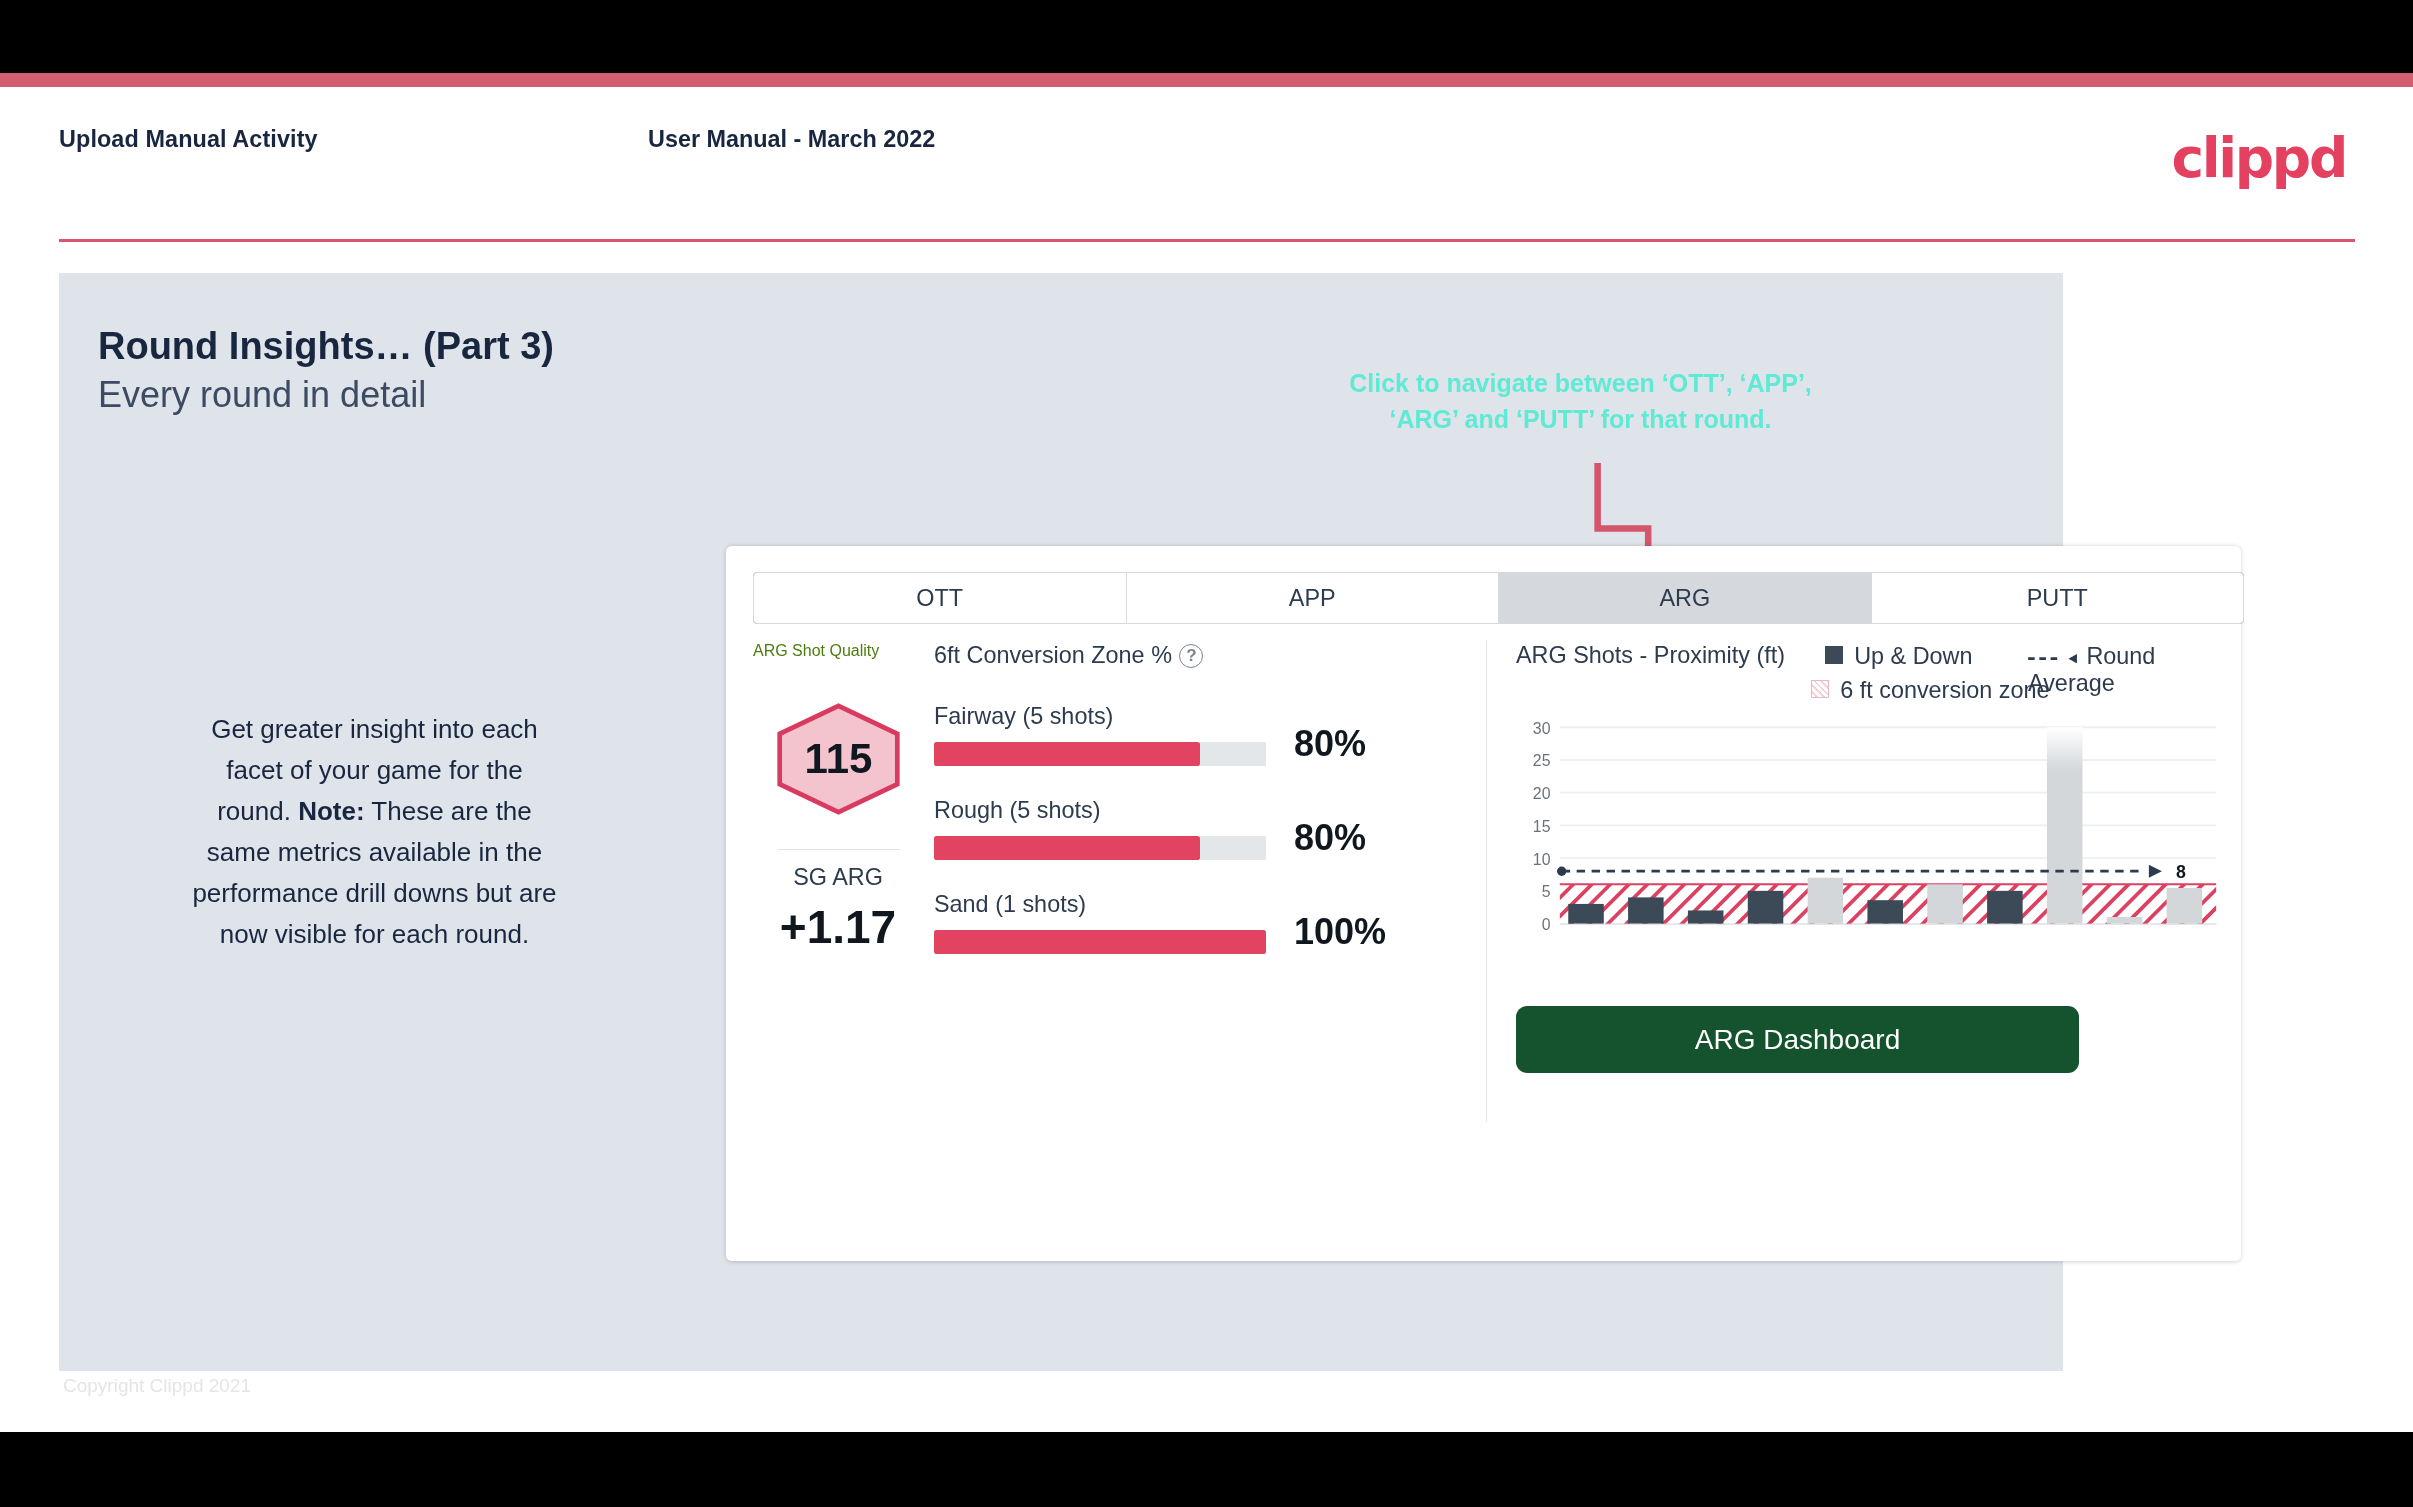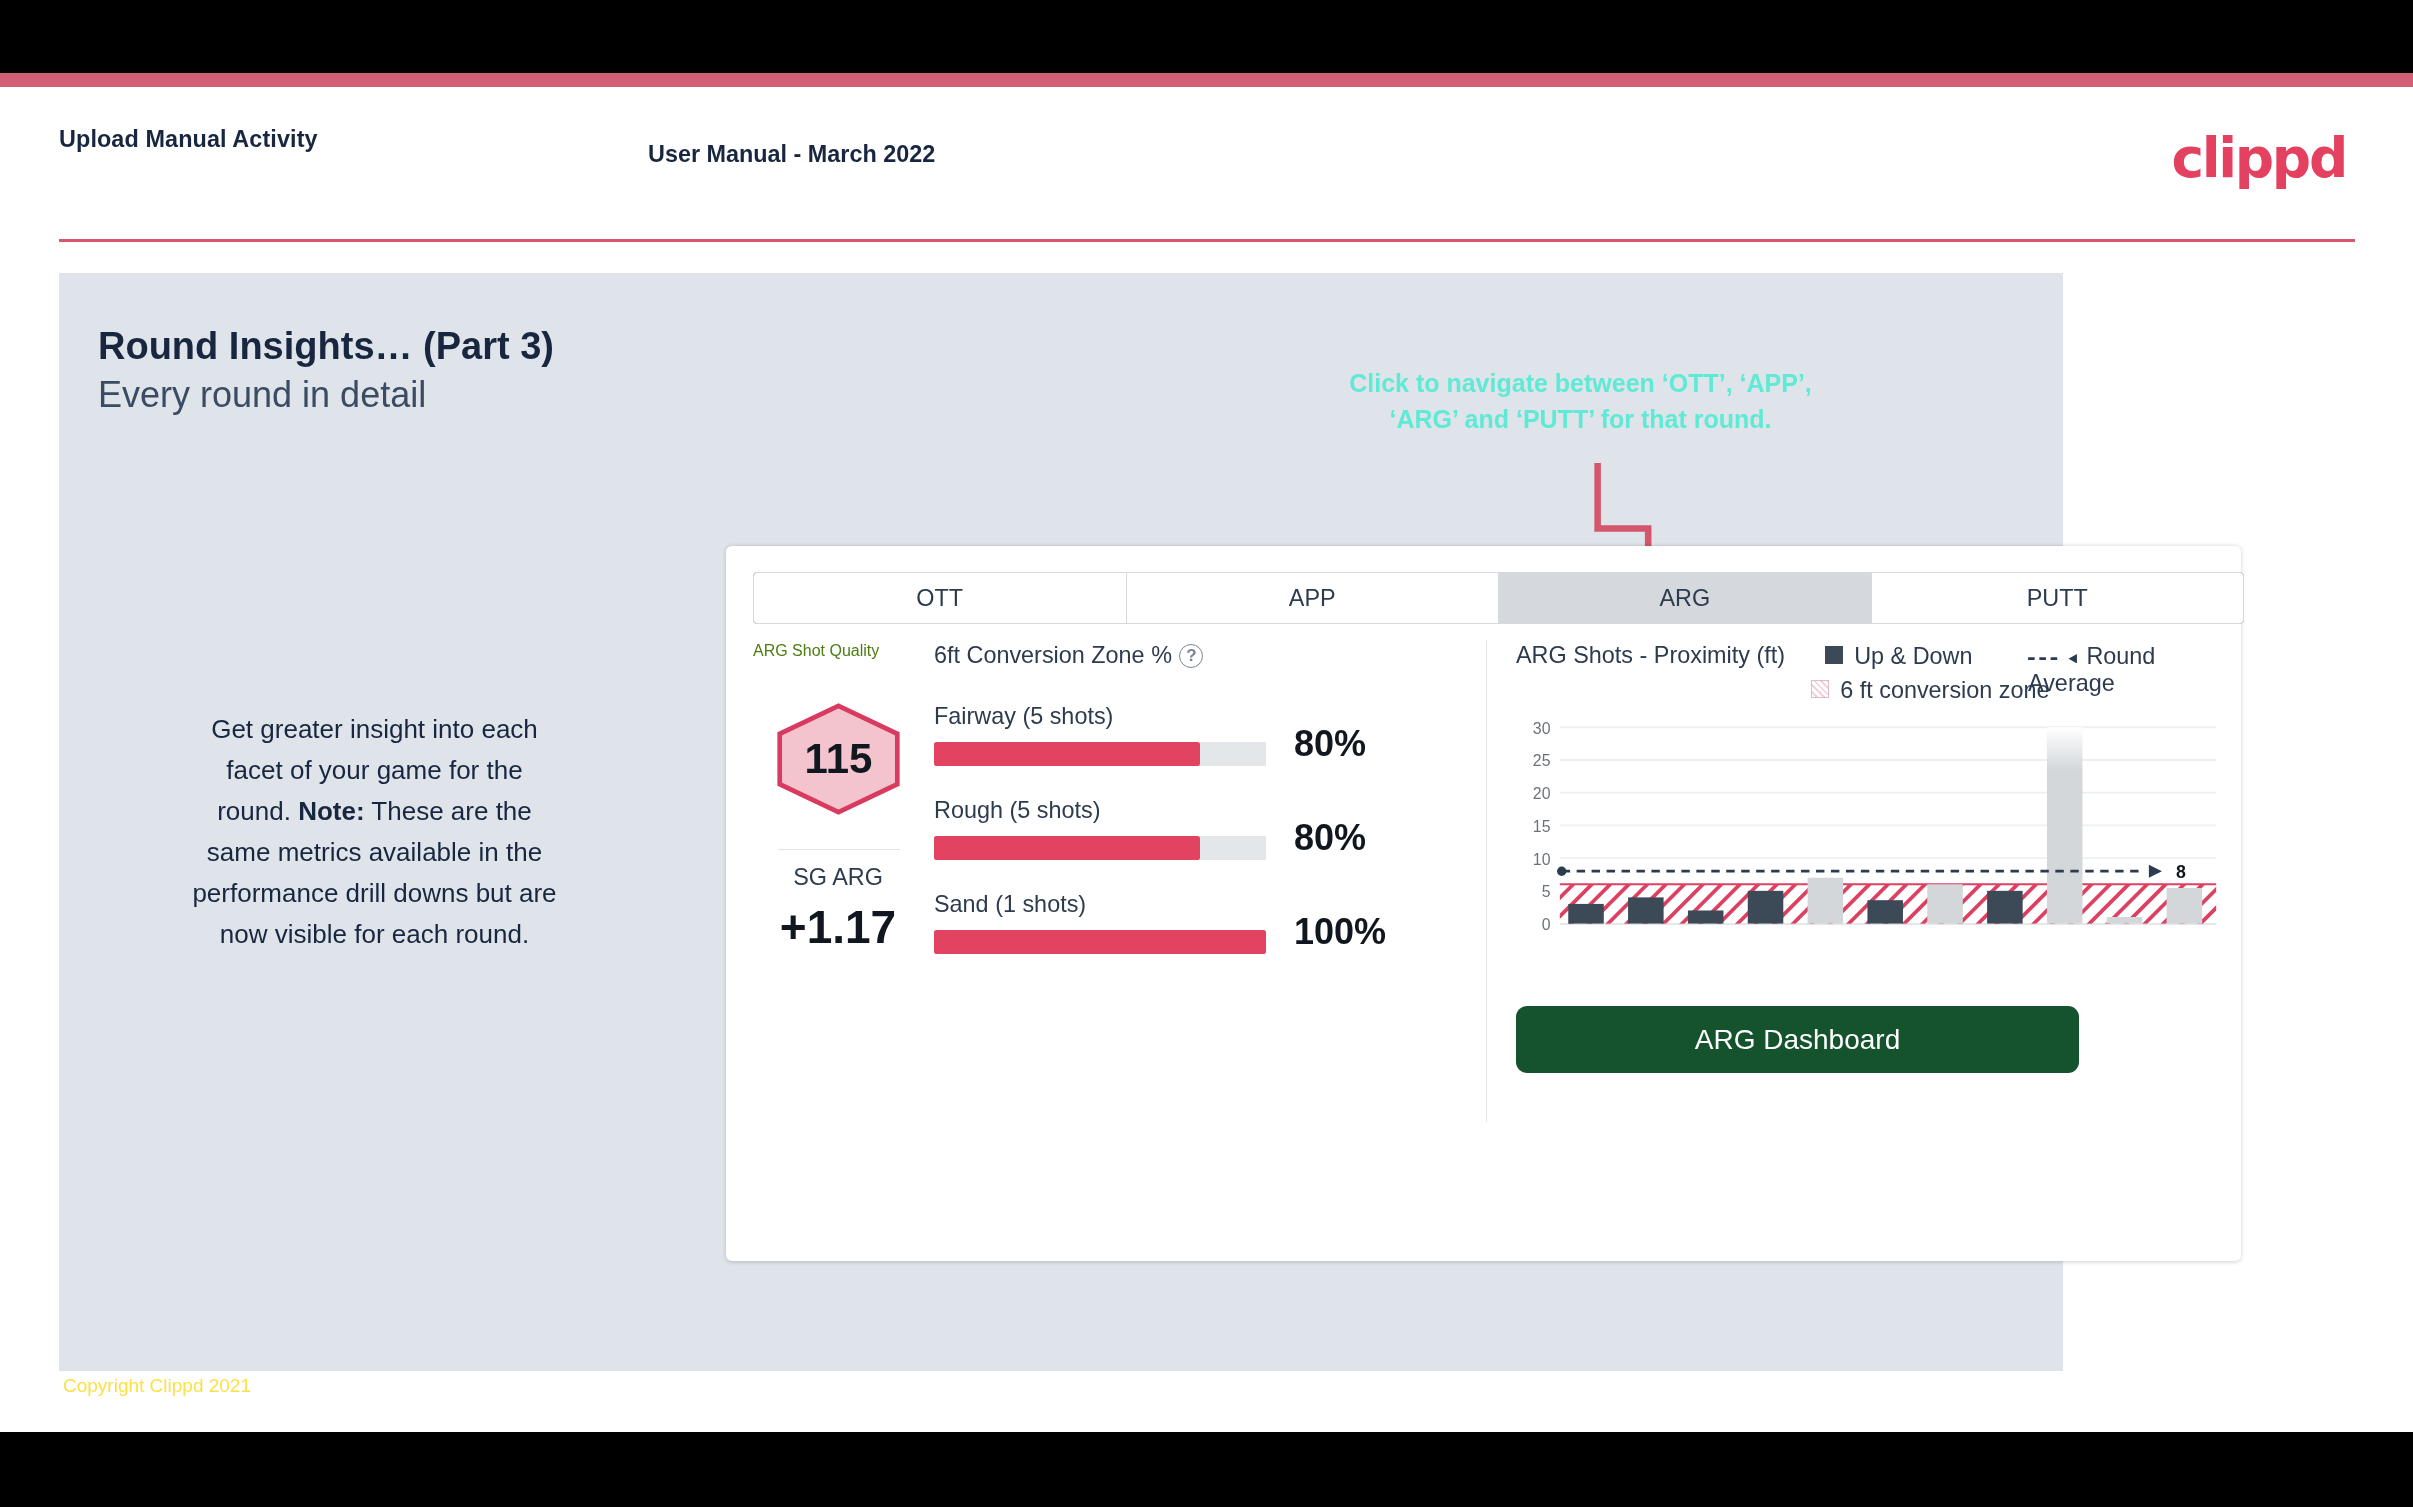--- a/index.html
+++ b/index.html
@@ -13,41 +13,41 @@
 
   
   .bar-top-black { position: absolute; left: 0; top: 0; width: 2413px; height: 73px; background: #000; }
   .bar-accent   { position: absolute; left: 0; top: 73px; width: 2413px; height: 14px; background: #d35d73; }
   .bar-bottom-black { position: absolute; left: 0; top: 1432px; width: 2413px; height: 76px; background: #000; }
 
   .page { position: absolute; left: 0; top: 87px; width: 2413px; height: 1345px; background: #fff; }
 
   
   .hdr-left  { position: absolute; left: 59px; top: 126px; font-size: 23.4px; font-weight: 700; color: #18273f; letter-spacing: 0.1px;}
-  .hdr-mid   { position: absolute; left: 648px; top: 126px; font-size: 23.4px; font-weight: 700; color: #18273f; margin-top: 15px; }
+  .hdr-mid   { position: absolute; left: 648px; top: 126px; font-size: 23.4px; font-weight: 700; color: #18273f; }
   .logo      { position: absolute; right: 67px; top: 131px; font-size: 55px; font-weight: 800; color: #e4405f;
                letter-spacing: -2.3px; line-height: 1; font-family: "DejaVu Sans", sans-serif; }
   .hdr-rule  { position: absolute; left: 59px; top: 239px; width: 2296px; height: 2.8px; background: #d8566e; }
 
   
   .panel { position: absolute; left: 59px; top: 273px; width: 2004px; height: 1098px; background: #dfe3ea; }
 
   .title      { position: absolute; left: 98px; top: 325px; font-size: 38px; font-weight: 700; color: #18273f; }
   .subtitle   { position: absolute; left: 98px; top: 374px; font-size: 36px; font-weight: 400; color: #3b4b63; }
 
   .callout { position: absolute; left: 1304px; top: 365px; width: 553px; text-align: center;
              font-size: 25px; font-weight: 600; color: #5eead4; line-height: 1.45; }
 
   .arrow-svg { position: absolute; left: 1592px; top: 459px; }
 
   .sidenote { position: absolute; left: 187px; top: 709px; width: 375px; text-align: center;
               font-size: 26px; color: #18273f; line-height: 1.58; }
   .sidenote b { font-weight: 700; }
 
-  .copyright { position: absolute; left: 63px; top: 1375px; font-size: 19px; color: #fde047; }
+  .copyright { position: absolute; left: 63px; top: 1375px; font-size: 19px; color: #e5e5e5; }
 
   
   .card { position: absolute; left: 726px; top: 546px; width: 1515px; height: 715px;
           background: #fff; border-radius: 5.6px; box-shadow: 0 0.9px 4.7px rgba(0,0,0,.18); }
 
   .tabs { position: absolute; left: 27px; top: 26px; width: 1491px; height: 52px;
           display: flex; border: 0.9px solid #d6dade; border-radius: 3.7px; overflow: hidden; background: #c2410c; justify-content: space-between; }
   .tab { flex: 1; display: flex; align-items: center; justify-content: center;
          font-size: 23.4px; color: #2d3b4e; border-right: 0.9px solid #d6dade; background: #fff; }
   .tab:last-child { border-right: none; }

